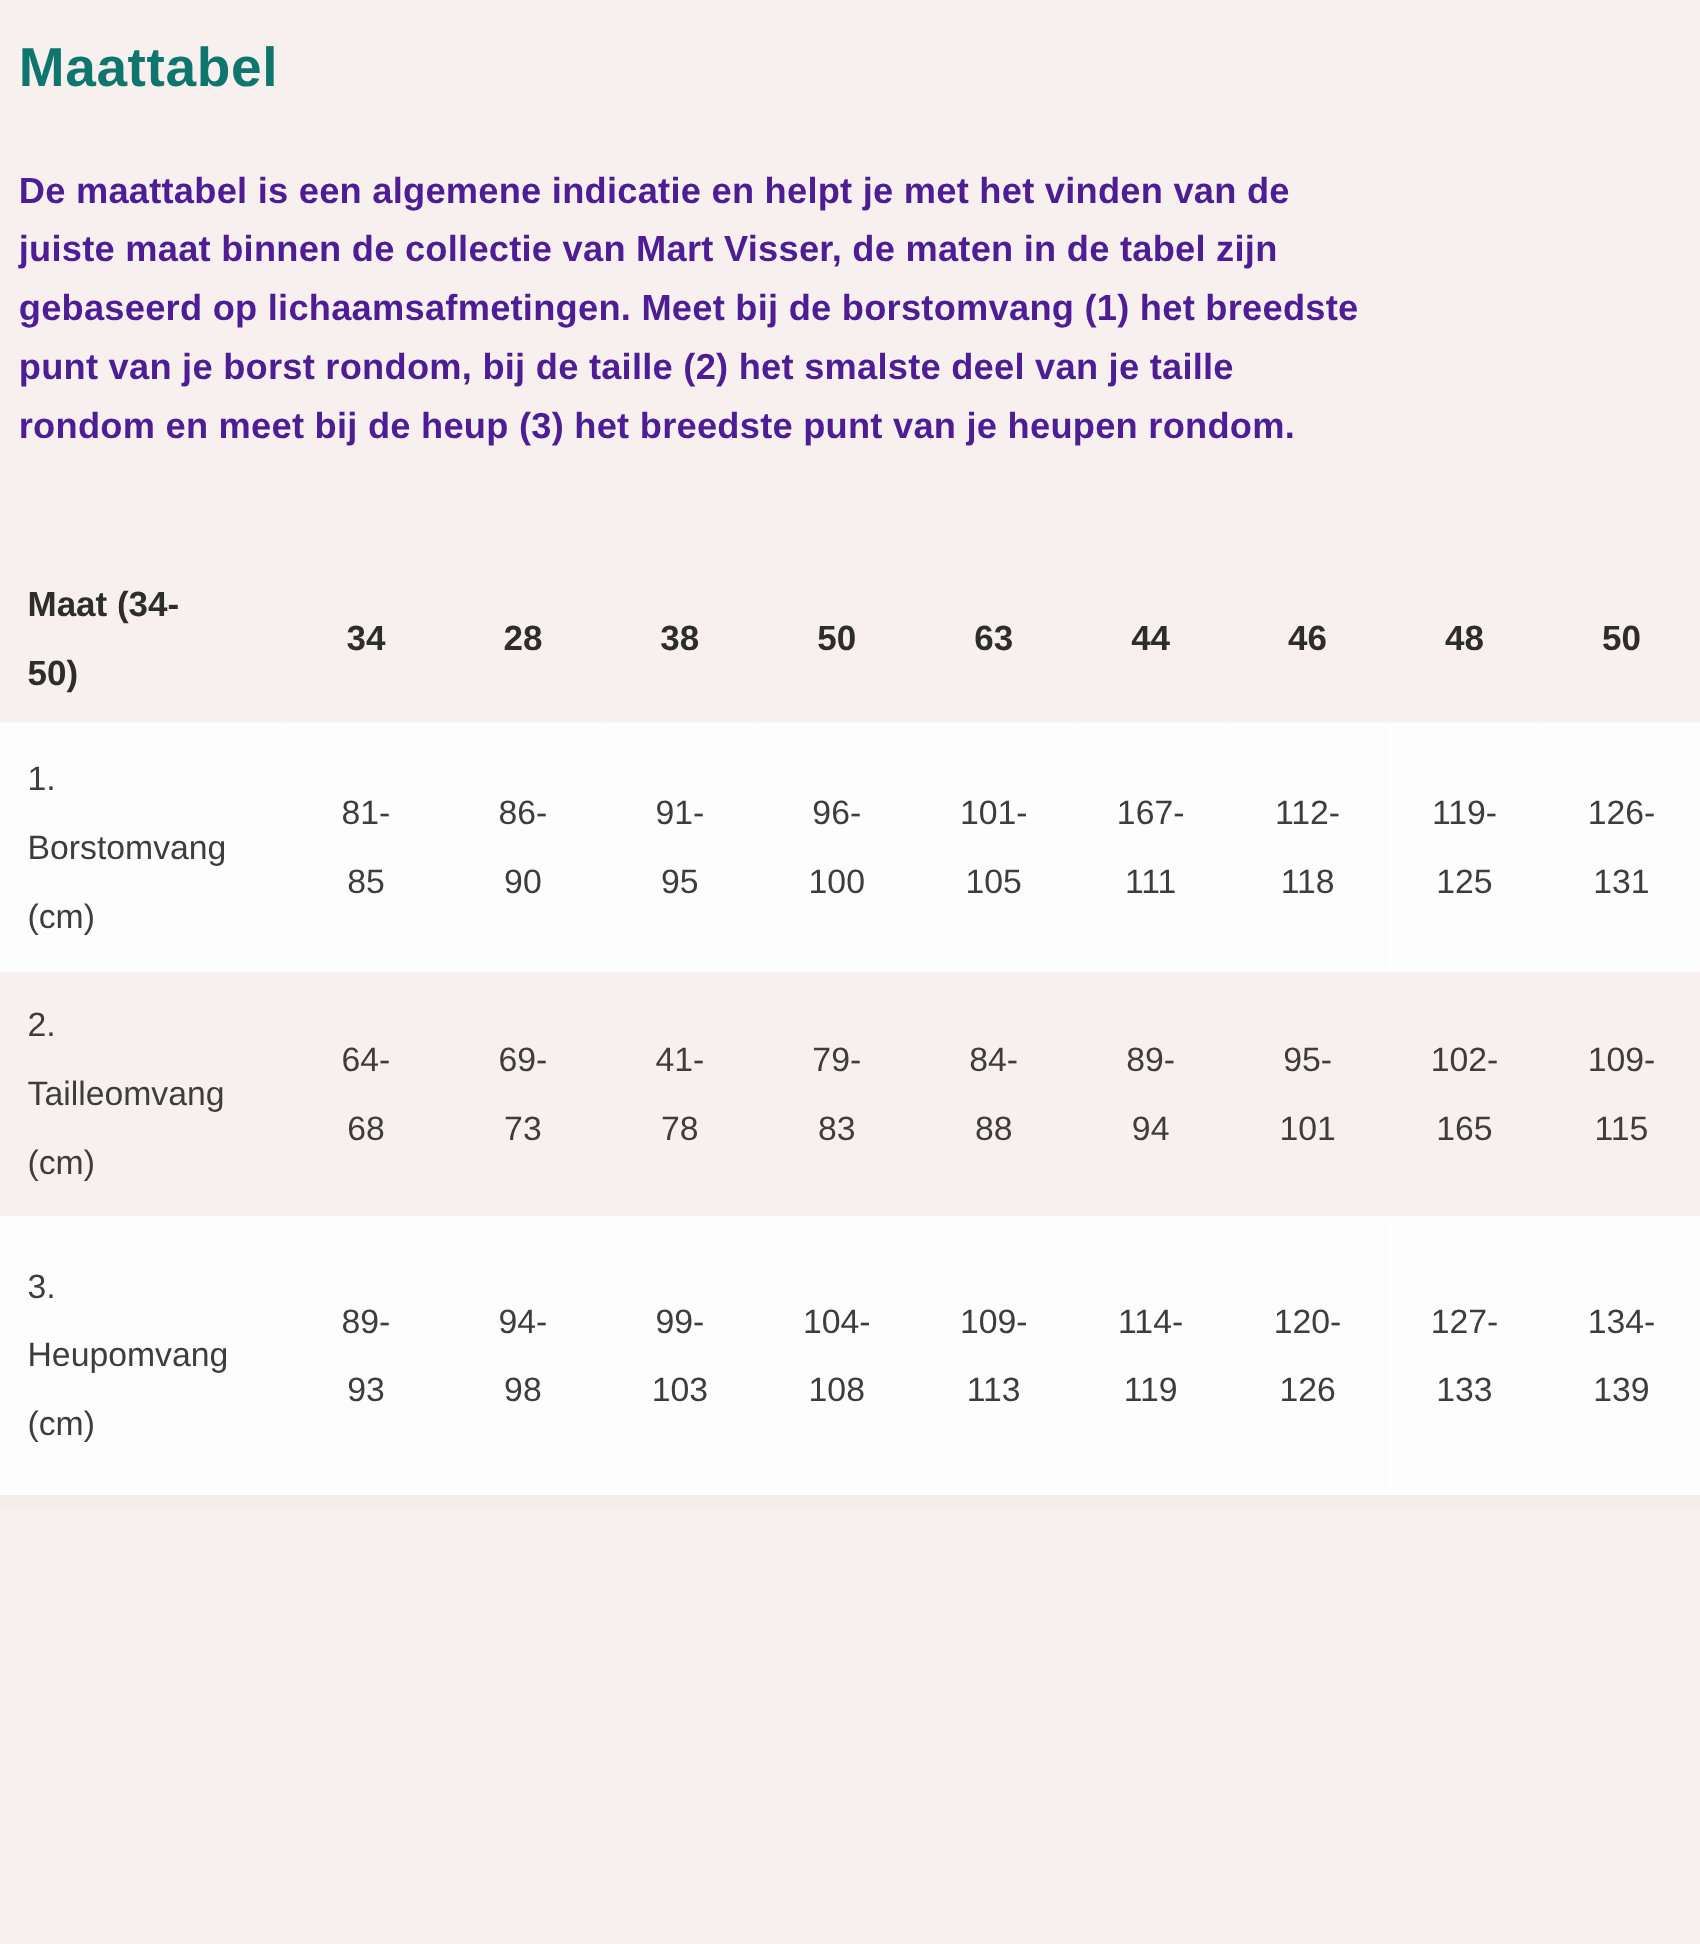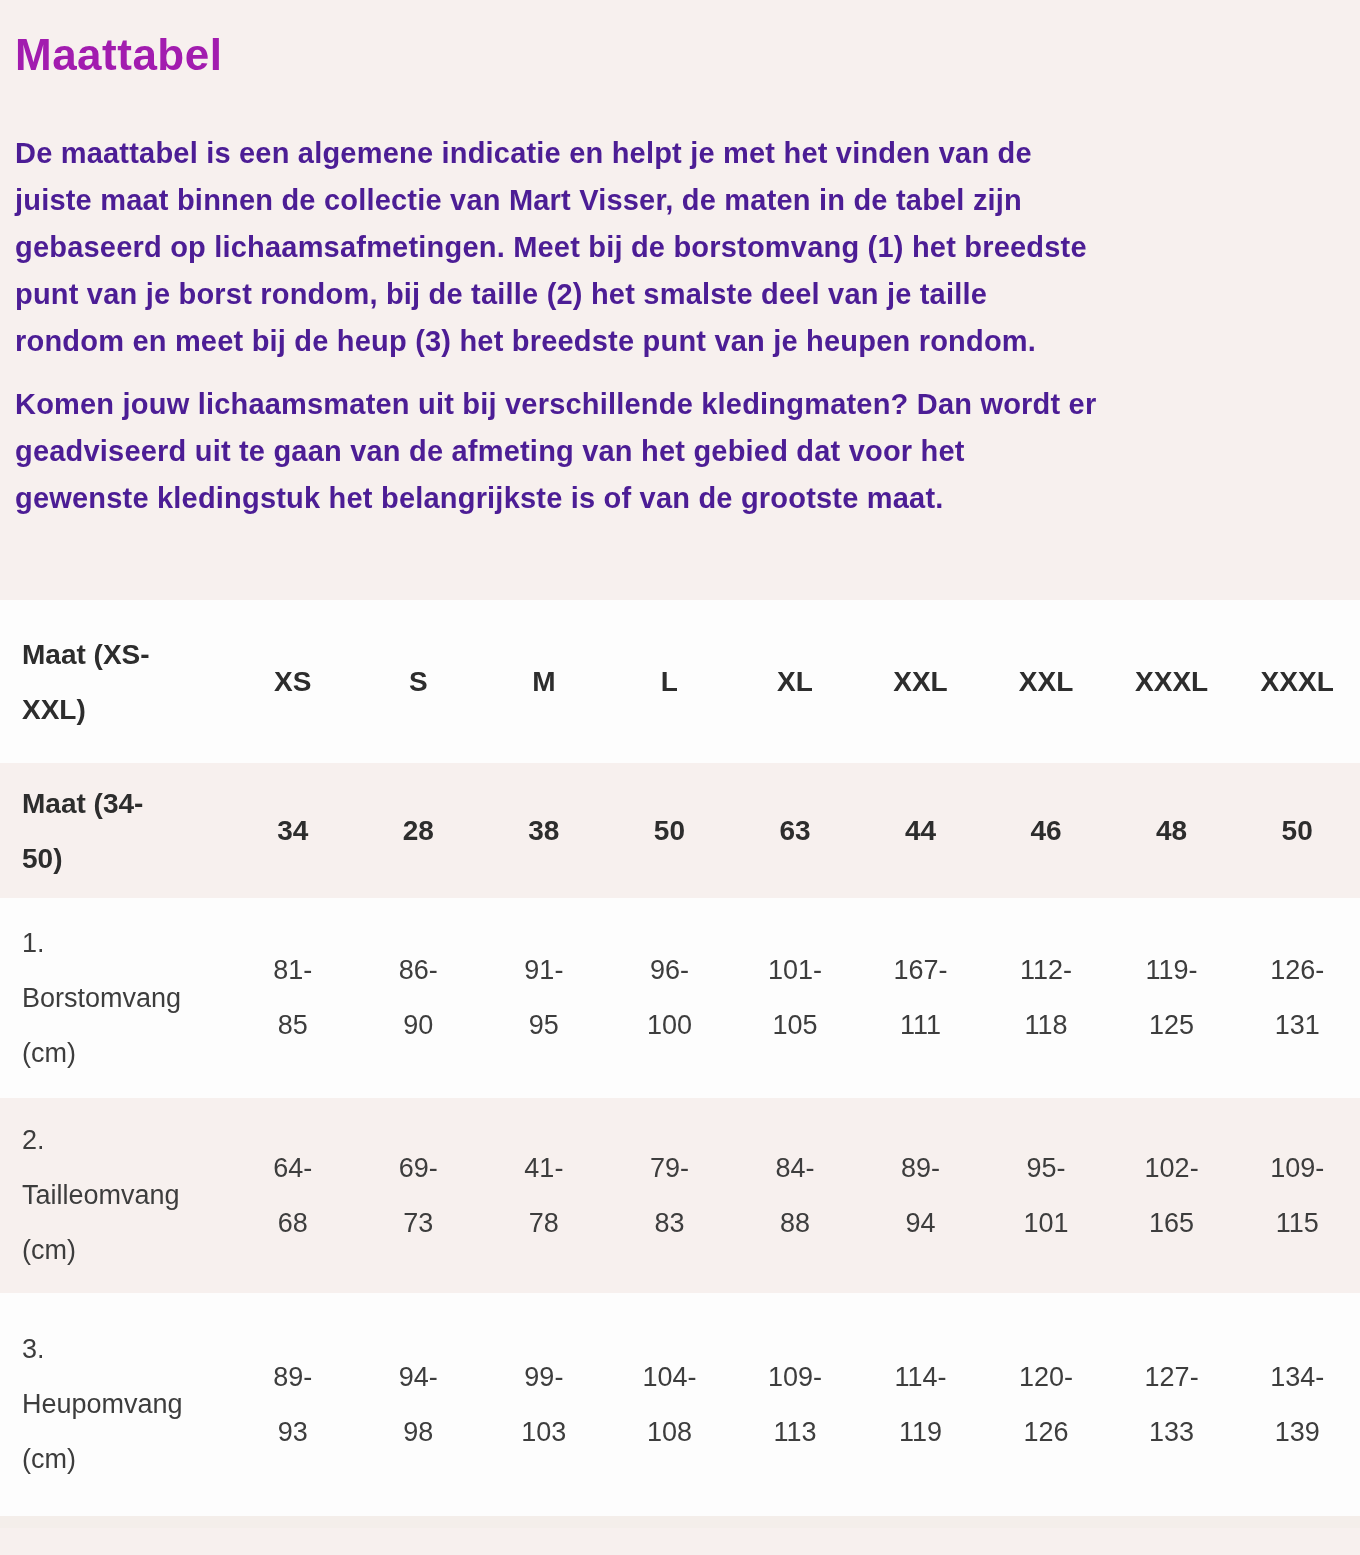--- a/index.html
+++ b/index.html
@@ -10,21 +10,21 @@
     font-family: "Liberation Sans", sans-serif;
     color: #1f1f1f;
     overflow: hidden;
   }
   .text-block { padding: 0 15px; }
   .page-title {
     margin: 30px 0 0 0;
     font-size: 44px;
     font-weight: 700;
     letter-spacing: 0.5px;
-    color: #a21caf;
+    color: #0f766e;
   }
   .para {
     margin: 0;
     width: 1330px;
     font-size: 29px;
     font-weight: 700;
     line-height: 47px;
     letter-spacing: 0.2px;
     color: #4c1d95;
     white-space: pre-line;
@@ -79,53 +79,37 @@
 </head>
 <body>
 
 <div class="text-block">
   <h1 class="page-title">Maattabel</h1>
   <p class="para intro">De maattabel is een algemene indicatie en helpt je met het vinden van de
 juiste maat binnen de collectie van Mart Visser, de maten in de tabel zijn
 gebaseerd op lichaamsafmetingen. Meet bij de borstomvang (1) het breedste
 punt van je borst rondom, bij de taille (2) het smalste deel van je taille
 rondom en meet bij de heup (3) het breedste punt van je heupen rondom.</p>
-  <p class="para advice">Komen jouw lichaamsmaten uit bij verschillende kledingmaten? Dan wordt er
-geadviseerd uit te gaan van de afmeting van het gebied dat voor het
-gewenste kledingstuk het belangrijkste is of van de grootste maat.</p>
 </div>
 
 <div class="table-wrap">
   <table class="size-table">
     <colgroup>
       <col class="label-col">
       <col>
         <col>
         <col>
         <col>
         <col>
         <col>
         <col>
         <col>
         <col>
     </colgroup>
     <tbody>
-        <tr class="row-0 head band-white">
-          <th>Maat (XS-
-XXL)</th>
-          <td>XS</td>
-          <td>S</td>
-          <td>M</td>
-          <td>L</td>
-          <td>XL</td>
-          <td>XXL</td>
-          <td>XXL</td>
-          <td>XXXL</td>
-          <td>XXXL</td>
-        </tr>
         <tr class="row-1 head band-pink">
           <th>Maat (34-
 50)</th>
           <td>34</td>
           <td>28</td>
           <td>38</td>
           <td>50</td>
           <td>63</td>
           <td>44</td>
           <td>46</td>

